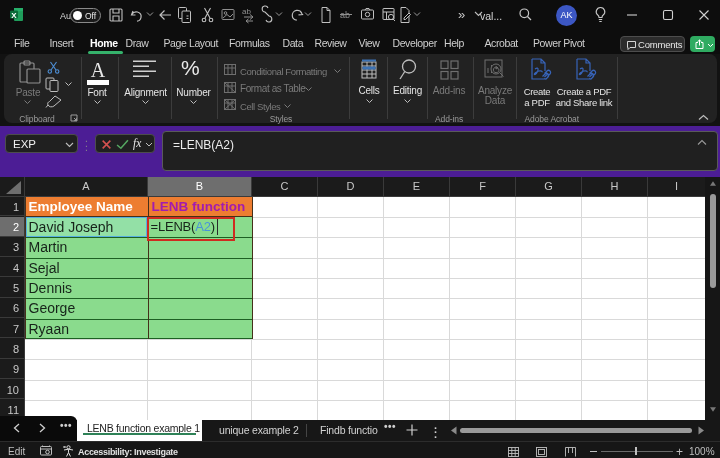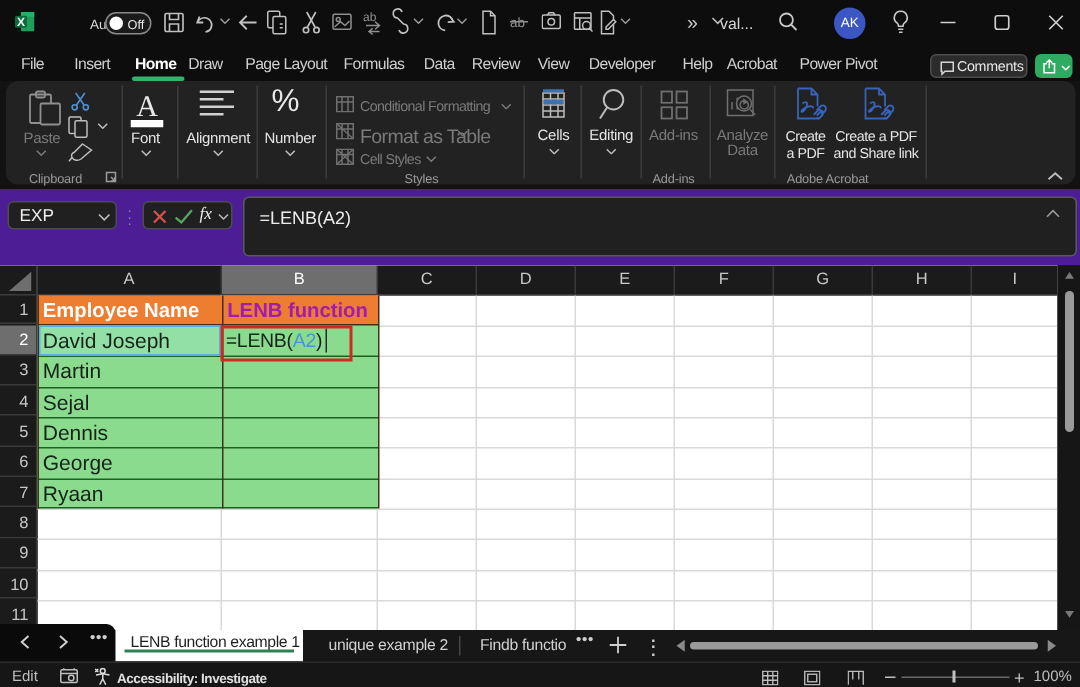--- a/index.html
+++ b/index.html
@@ -187,21 +187,21 @@
     <span class="rtab" style="left:49.5px">Insert</span>
     <span class="rtab home" style="left:90px">Home</span>
     <div class="abs" style="left:88px;top:19px;width:35px;height:2.5px;background:#35b26b;border-radius:2px"></div>
     <span class="rtab" style="left:125.5px">Draw</span>
     <span class="rtab" style="left:163.5px">Page Layout</span>
     <span class="rtab" style="left:229px">Formulas</span>
     <span class="rtab" style="left:282.5px">Data</span>
     <span class="rtab" style="left:314.5px">Review</span>
     <span class="rtab" style="left:358.5px">View</span>
     <span class="rtab" style="left:392.5px">Developer</span>
-    <span class="rtab" style="left:455px">Help</span>
+    <span class="rtab" style="left:444px">Help</span>
     <span class="rtab" style="left:484.5px">Acrobat</span>
     <span class="rtab" style="left:533px">Power Pivot</span>
 
     <div class="abs" style="left:620px;top:4px;width:65px;height:15.5px;background:#2c2c2c;border:1px solid #4d4d4d;border-radius:4px">
       <svg class="abs" style="left:5px;top:2.5px" width="11" height="11" viewBox="0 0 11 11">
           <path d="M1.5 1.5 h8 v6 h-5.5 l-2 2 v-2 h-0.5 z" fill="none" stroke="#d5d5d5" stroke-width="1"></path>
         </svg>
       <span class="abs" style="left:17px;top:2px;font-size:9.5px;letter-spacing:-0.2px;color:#e8e8e8">Comments</span>
     </div>
 
@@ -304,21 +304,21 @@
     <span class="rlabel dis abs" style="left:236px;top:11.5px;font-size:9.5px;letter-spacing:-0.4px">Conditional Formatting</span>
     <svg class="chev" style="left:330px;top:15px" viewBox="0 0 7 4">
         <path d="M0.5 0.5 L3.5 3.5 L6.5 0.5" fill="none" stroke="#7a7a7a" stroke-width="1"></path>
       </svg>
     <svg class="abs" style="left:220px;top:27.5px" width="12" height="11" viewBox="0 0 12 11">
         <g fill="none" stroke="#6f6f6f" stroke-width="1">
           <rect x="0.5" y="0.5" width="11" height="10"></rect>
           <path d="M0.5 4 h11 M4 0.5 v10 M8 0.5 v10 M0.5 0.5 l11 10"></path>
         </g>
       </svg>
-    <span class="rlabel dis abs" style="left:236px;top:29px;font-size:13px;letter-spacing:-0.4px">Format as Table</span>
+    <span class="rlabel dis abs" style="left:236px;top:29px;font-size:10px;letter-spacing:-0.4px">Format as Table</span>
     <svg class="chev" style="left:301px;top:32.5px" viewBox="0 0 7 4">
         <path d="M0.5 0.5 L3.5 3.5 L6.5 0.5" fill="none" stroke="#7a7a7a" stroke-width="1"></path>
       </svg>
     <svg class="abs" style="left:220px;top:45px" width="12" height="11" viewBox="0 0 12 11">
         <g fill="none" stroke="#6f6f6f" stroke-width="1">
           <rect x="0.5" y="0.5" width="11" height="10"></rect>
           <path d="M0.5 4 h11 M4 0.5 v10 M8 0.5 v10 M0.5 0.5 l11 10 M11.5 0.5 l-11 10"></path>
         </g>
       </svg>
     <span class="rlabel dis abs" style="left:236px;top:46.5px;font-size:9.5px;letter-spacing:-0.4px">Cell Styles</span>

